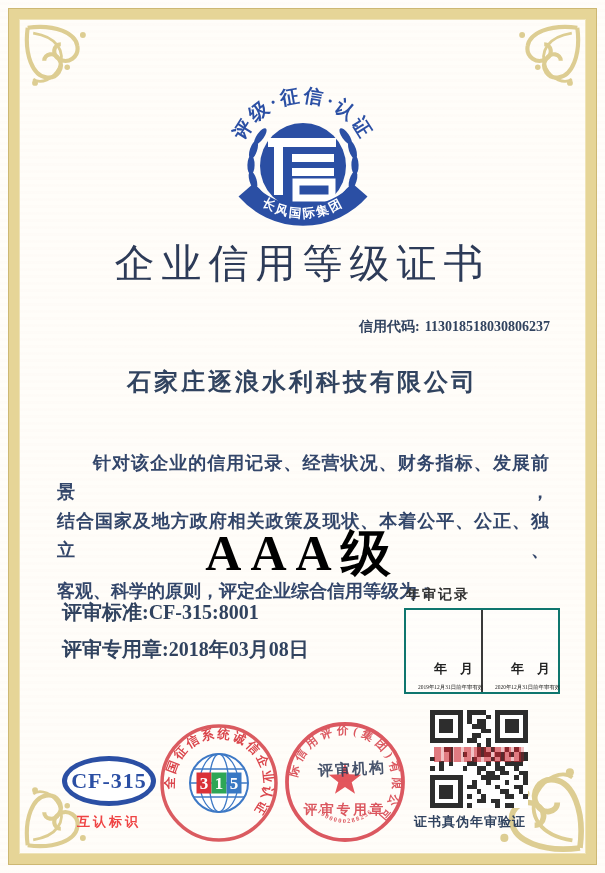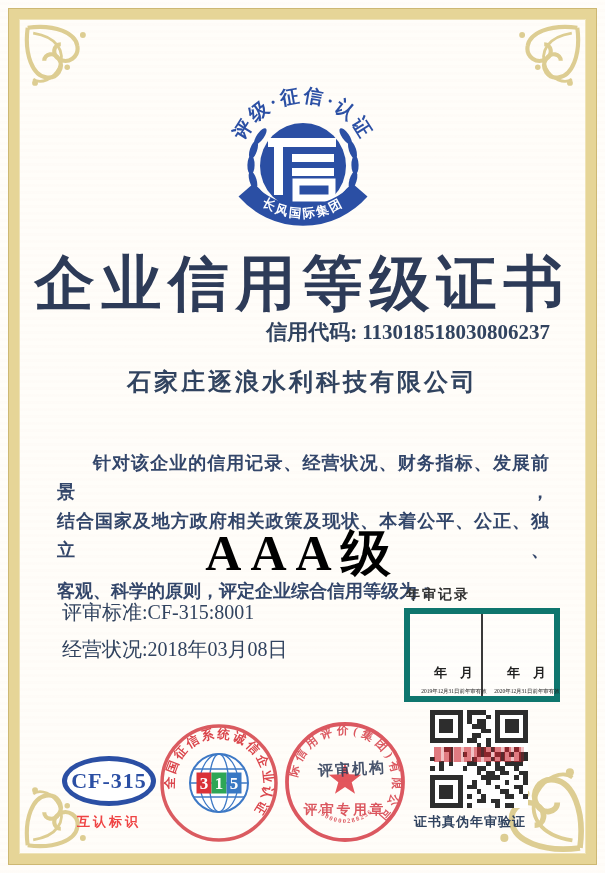--- a/index.html
+++ b/index.html
@@ -10,40 +10,40 @@
   .fl{position:absolute;width:92px;height:92px;color:#ddcd92;}
   .fl svg{width:100%;height:100%;}
   .fl.tl{left:24px;top:24px;}
   .fl.tr{right:24px;top:24px;transform:scaleX(-1);}
   .fl.bl{left:24px;bottom:24px;transform:scaleY(-1);}
   .fl.br{right:20px;bottom:20px;width:126px;height:126px;transform:scale(-1,-1);}
 
   .emblem{position:absolute;top:82px;left:50%;transform:translateX(-50%);width:210px;height:150px;}
   .emblem svg{width:100%;height:100%;overflow:visible;}
 
-  .title{position:absolute;top:244px;left:0;width:100%;text-align:center;
-         font-size:60px;font-weight:bold;color:#2d3b58;letter-spacing:7px;}
-  .code{position:absolute;top:318px;right:55px;font-size:21px;font-weight:bold;color:#31435f;}
+  .title{position:absolute;top:236px;left:0;width:100%;text-align:center;
+         font-size:40px;font-weight:normal;color:#2d3b58;letter-spacing:7px;}
+  .code{position:absolute;top:318px;right:55px;font-size:14px;font-weight:bold;color:#31435f;}
   .code .v{margin-left:5px;}
   .company{position:absolute;top:366px;left:0;width:100%;text-align:center;
            font-family:"Liberation Sans",sans-serif;font-size:24px;font-weight:bold;
            color:#31435f;letter-spacing:3px;}
   .body-text{position:absolute;left:57px;width:492px;top:449px;font-size:18px;
              font-weight:600;color:#33466a;line-height:29px;}
   .body-text .ln{text-align:justify;text-align-last:justify;}
   .body-text .ln.first{text-indent:2em;}
   .body-text .ln.last{text-align-last:left;margin-top:12px;}
   .rating{position:absolute;top:520px;left:0;width:100%;text-align:center;
           font-size:50px;font-weight:bold;color:#000000;letter-spacing:9px;}
-  .details{position:absolute;left:62px;top:594px;font-size:20px;font-weight:normal;
+  .details{position:absolute;left:62px;top:594px;font-size:20px;font-weight:bold;
            color:#31435f;line-height:36.5px;}
 
   .annual{position:absolute;left:404px;top:586px;width:156px;color:#333;}
   .annual-title{font-size:14px;font-weight:bold;letter-spacing:2px;margin:0 0 4px 2px;}
-  .annual-table{display:flex;border:6px solid #0f766e;height:82px;background:rgba(255,255,255,.4);}
+  .annual-table{display:flex;border:2px solid #0f766e;height:82px;background:rgba(255,255,255,.4);}
   .annual-cell{flex:1;position:relative;}
   .annual-cell:first-child{border-right:2px solid #3a3a3a;}
   .ym{position:absolute;right:8px;bottom:14px;font-size:13px;font-weight:bold;color:#222;}
   .note{position:absolute;left:0;right:0;bottom:1px;text-align:center;font-size:8px;color:#222;
         white-space:nowrap;transform:scale(.68);transform-origin:50% 100%;}
 
   .cf-oval{position:absolute;left:62px;top:756px;width:84px;height:40px;border:5px solid #2b4fa4;
            border-radius:50%;background:#fff;display:flex;align-items:center;justify-content:center;
            font-size:22px;font-weight:bold;color:#2b4fa4;letter-spacing:1px;}
   .cf-caption{position:absolute;left:58px;top:813px;width:102px;text-align:center;
@@ -161,21 +161,21 @@
   <div class="body-text">
     <div class="ln first">针对该企业的信用记录、经营状况、财务指标、发展前景，</div>
     <div class="ln">结合国家及地方政府相关政策及现状、本着公平、公正、独立、</div>
     <div class="ln last">客观、科学的原则，评定企业综合信用等级为：</div>
   </div>
 
   <div class="rating">AAA级</div>
 
   <div class="details">
     <div>评审标准:CF-315:8001</div>
-    <div>经营状况:2018年03月08日</div>
+    <div>评审专用章:2018年03月08日</div>
   </div>
 
   <div class="annual">
     <div class="annual-title">年审记录</div>
     <div class="annual-table">
       <div class="annual-cell">
         <span class="ym">年　月</span>
         <span class="note">2019年12月31日前年审有效</span>
       </div>
       <div class="annual-cell">

